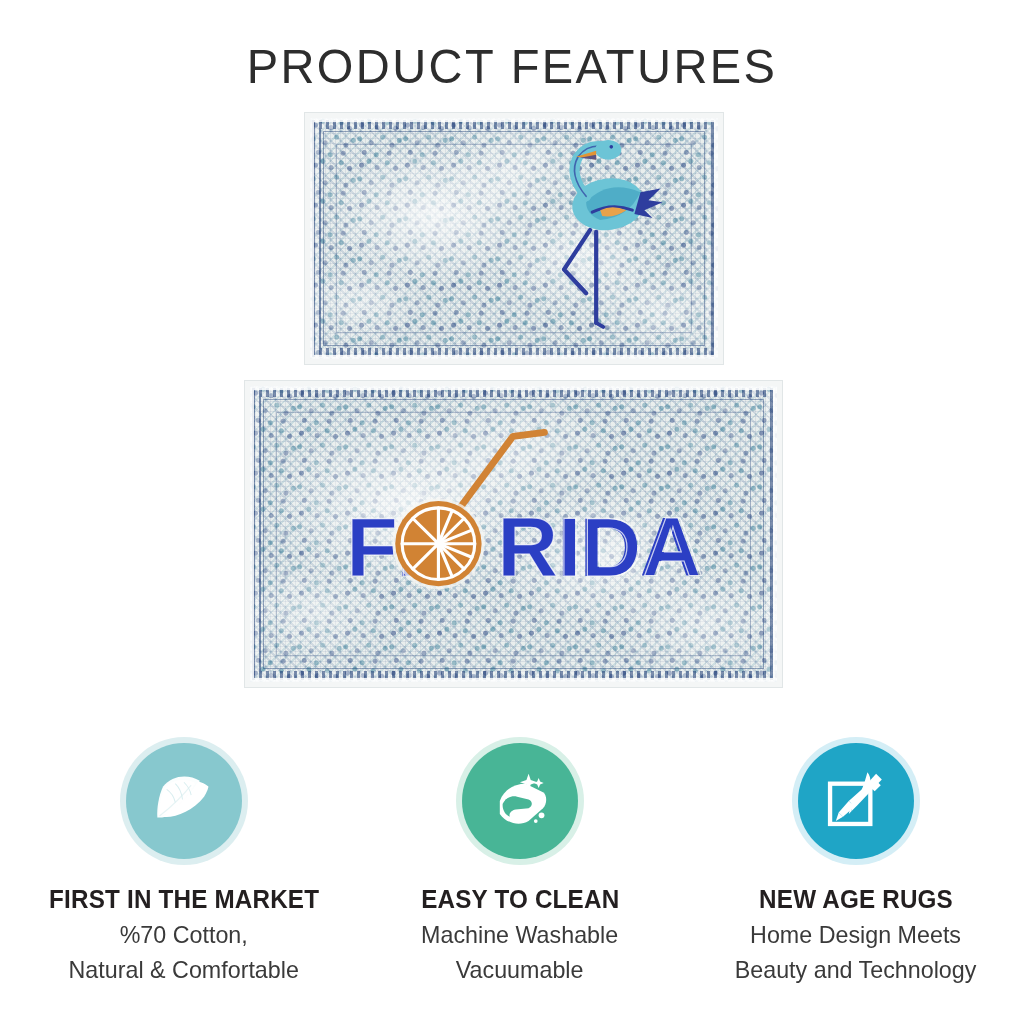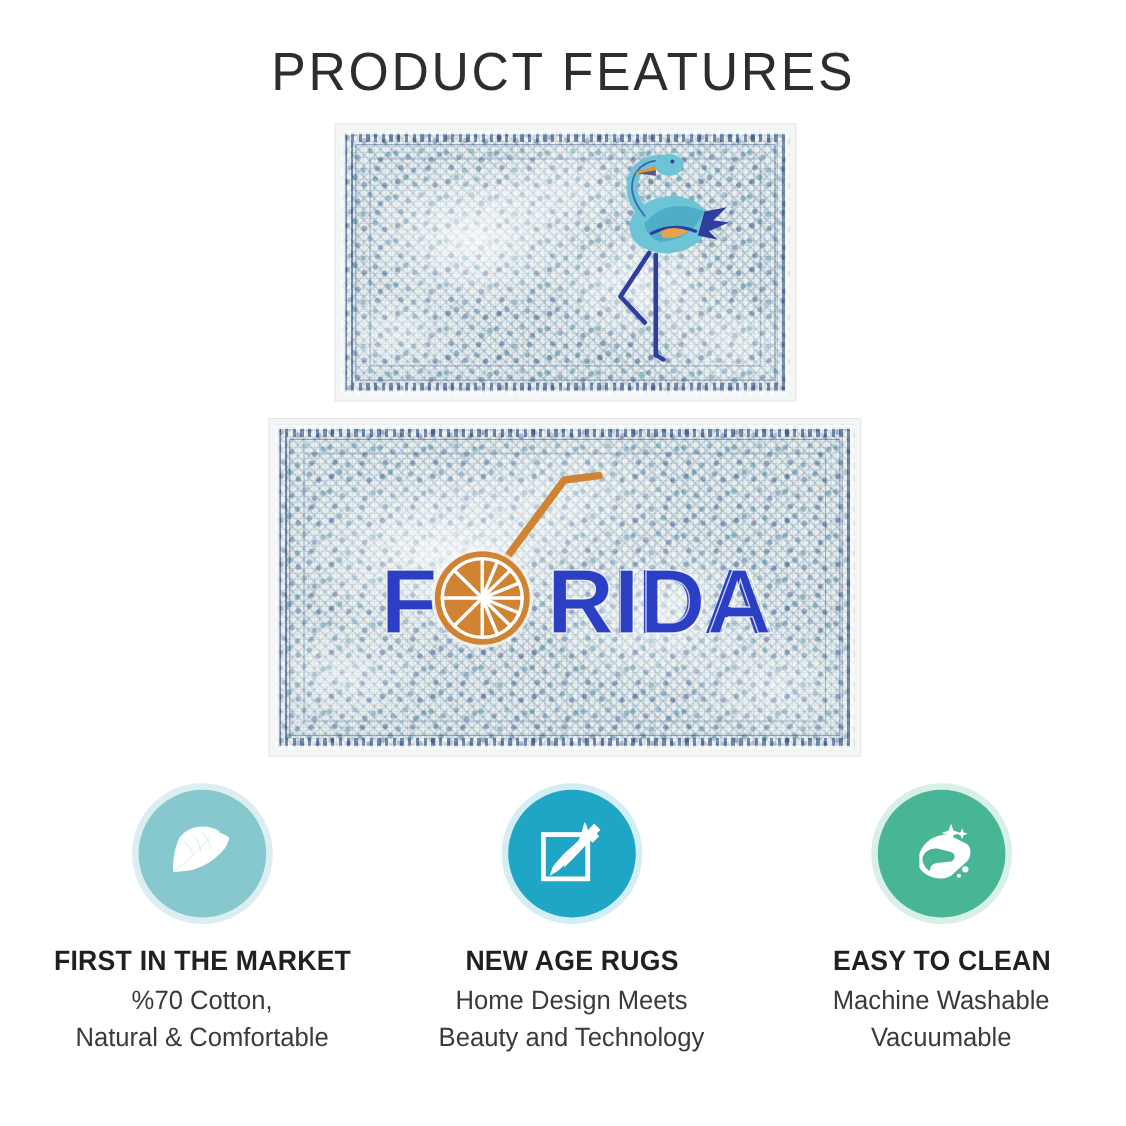--- a/index.html
+++ b/index.html
@@ -99,20 +99,21 @@
   #rug-small{ left:305px; top:113px; width:418px; height:251px; }
   #rug-large{ left:245px; top:381px; width:537px; height:306px; }
 
   .art{ position:absolute; inset:0; }
   .art svg{ width:100%; height:100%; display:block; }
 
   
   .features{
     position:absolute; left:16px; right:0; top:712px; height:300px;
     display:flex;
+    align-items:center;
   }
   .feature{
     flex:1 1 0; display:flex; flex-direction:column; align-items:center;
   }
   .circ-wrap{ position:relative; width:128px; height:128px; }
   .halo{
     position:absolute; inset:0; border-radius:50%;
   }
   .disc{
     position:absolute; inset:6px; border-radius:50%;
@@ -253,20 +254,50 @@
       </div>
       <div class="f-title">FIRST IN THE MARKET</div>
       <div class="f-sub">
         <div>%70 Cotton,</div>
         <div>Natural &amp; Comfortable</div>
       </div>
     </div>
 
     <div class="feature">
       <div class="circ-wrap">
+        <div class="halo" style="background:#d8f0e7"></div>
+        <div class="disc" style="background:#48b596">
+          <svg viewBox="0 0 100 100">
+            <g fill="#ffffff">
+
+              <path d="M22 50 C28 34 42 26 58 26 L82 38 C88 42 88 54 82 60
+                       L62 78 C48 86 30 80 22 68 Z"></path>
+
+              <path d="M26 54 C30 46 38 42 46 44 L62 48 C68 50 68 58 62 60
+                       L44 62 C38 63 34 68 36 72 C30 70 25 62 26 54 Z" fill="#48b596"></path>
+              <path d="M30 50 C36 46 44 46 52 49" stroke="#48b596" stroke-width="3" fill="none"></path>
+
+              <path d="M62 12 L65 21 L74 24 L65 27 L62 36 L59 27 L50 24 L59 21 Z"></path>
+              <path d="M76 18 L78 23 L83 25 L78 27 L76 32 L74 27 L69 25 L74 23 Z"></path>
+
+              <circle cx="80" cy="70" r="4"></circle>
+              <circle cx="72" cy="78" r="2.6"></circle>
+            </g>
+          </svg>
+        </div>
+      </div>
+      <div class="f-title">EASY TO CLEAN</div>
+      <div class="f-sub">
+        <div>Machine Washable</div>
+        <div>Vacuumable</div>
+      </div>
+    </div>
+
+    <div class="feature">
+      <div class="circ-wrap">
         <div class="halo" style="background:#d4eef6"></div>
         <div class="disc" style="background:#1fa5c6">
           <svg viewBox="0 0 100 100">
             <rect x="14" y="26" width="56" height="56" fill="none" stroke="#ffffff" stroke-width="6"></rect>
 
             <g fill="#ffffff">
               <path d="M78 12 L86 20 L52 56 L44 64 L44 50 Z"></path>
               <path d="M44 64 L40 68 L44 50 Z"></path>
               <rect x="70" y="22" width="12" height="12" transform="rotate(45 76 28)"></rect>
             </g>
@@ -279,44 +310,14 @@
           </svg>
         </div>
       </div>
       <div class="f-title">NEW AGE RUGS</div>
       <div class="f-sub">
         <div>Home Design Meets</div>
         <div>Beauty and Technology</div>
       </div>
     </div>
 
-    <div class="feature">
-      <div class="circ-wrap">
-        <div class="halo" style="background:#d8f0e7"></div>
-        <div class="disc" style="background:#48b596">
-          <svg viewBox="0 0 100 100">
-            <g fill="#ffffff">
-
-              <path d="M22 50 C28 34 42 26 58 26 L82 38 C88 42 88 54 82 60
-                       L62 78 C48 86 30 80 22 68 Z"></path>
-
-              <path d="M26 54 C30 46 38 42 46 44 L62 48 C68 50 68 58 62 60
-                       L44 62 C38 63 34 68 36 72 C30 70 25 62 26 54 Z" fill="#48b596"></path>
-              <path d="M30 50 C36 46 44 46 52 49" stroke="#48b596" stroke-width="3" fill="none"></path>
-
-              <path d="M62 12 L65 21 L74 24 L65 27 L62 36 L59 27 L50 24 L59 21 Z"></path>
-              <path d="M76 18 L78 23 L83 25 L78 27 L76 32 L74 27 L69 25 L74 23 Z"></path>
-
-              <circle cx="80" cy="70" r="4"></circle>
-              <circle cx="72" cy="78" r="2.6"></circle>
-            </g>
-          </svg>
-        </div>
-      </div>
-      <div class="f-title">EASY TO CLEAN</div>
-      <div class="f-sub">
-        <div>Machine Washable</div>
-        <div>Vacuumable</div>
-      </div>
-    </div>
-
   </div>
 </div>
 
 </body></html>

